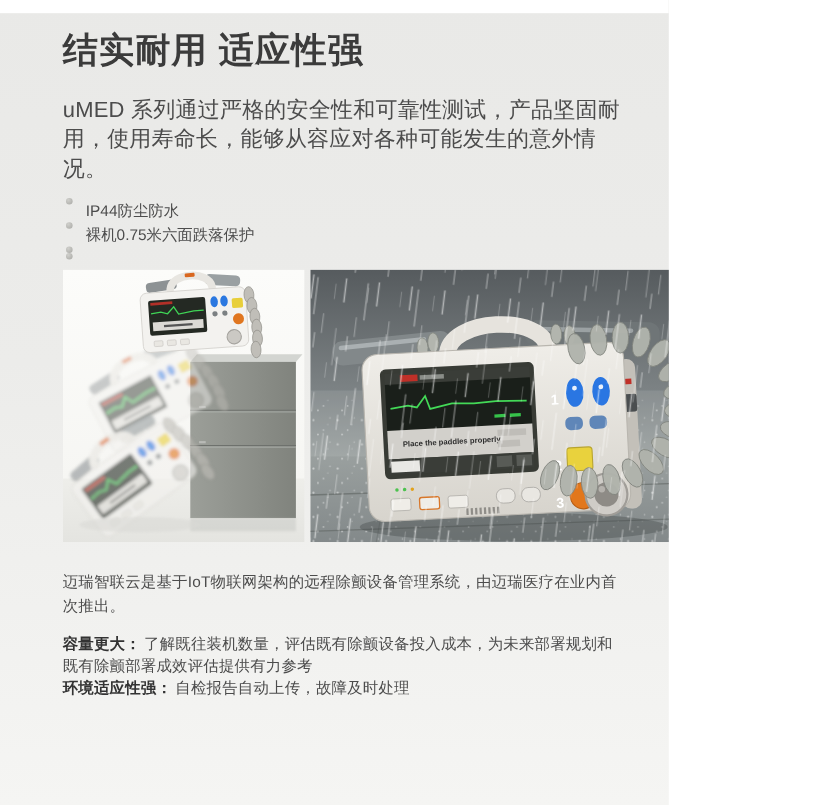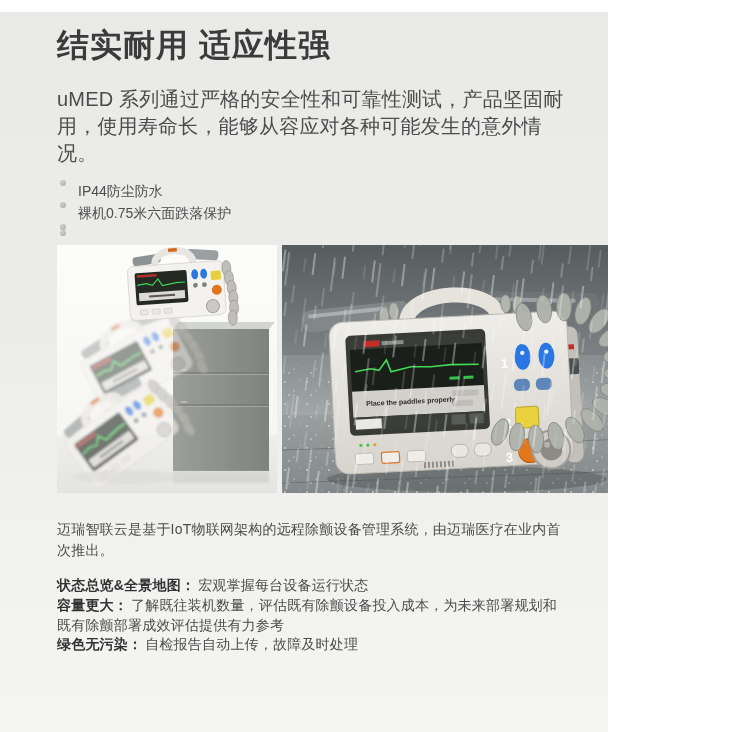--- a/index.html
+++ b/index.html
@@ -294,26 +294,23 @@
       </div>
     </div>
 
 
     <div class="paras">
       <p>迈瑞智联云是基于IoT物联网架构的远程除颤设备管理系统，由迈瑞医疗在业内首次推出。</p>
     </div>
 
     <div class="features">
       <p>
-        <b>状态总览&amp;全景地图：</b><span>宏观掌握每台设备运行状态</span>
-      </p>
-      <p>
         <b>容量更大：</b><span>了解既往装机数量，评估既有除颤设备投入成本，为未来部署规划和既有除颤部署成效评估提供有力参考</span>
       </p>
       <p>
-        <b>绿色无污染：</b><span>自检报告自动上传，故障及时处理</span>
+        <b>环境适应性强：</b><span>自检报告自动上传，故障及时处理</span>
       </p>
 
     </div>
   </div>
 
   <div class="fab"></div>
 </div>
 
 </body></html>

